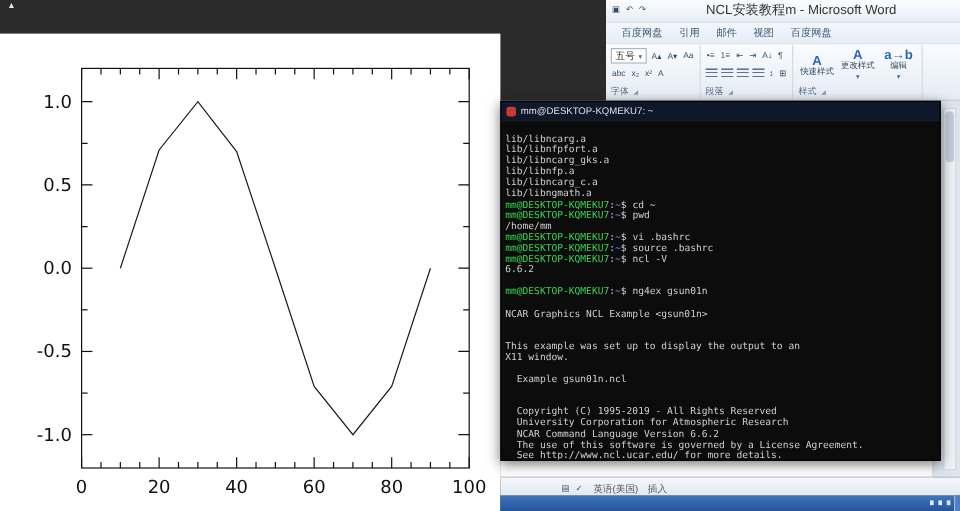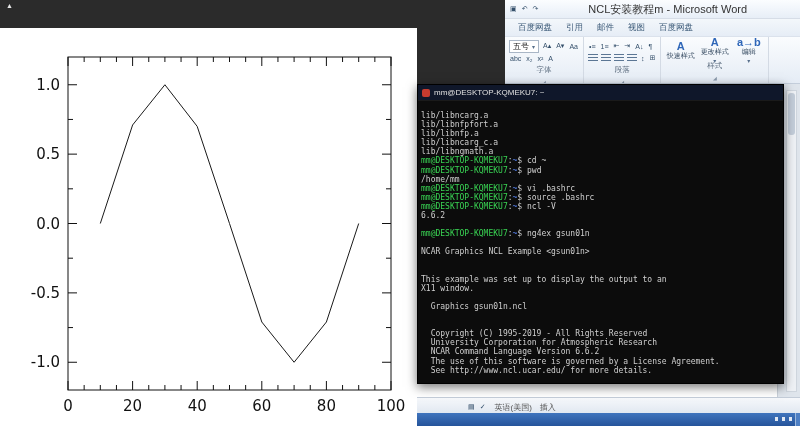--- a/index.html
+++ b/index.html
@@ -30,21 +30,21 @@
   .grp{display:flex;flex-direction:column;justify-content:space-between;padding:3px 4px 0;
        border-right:1px solid #d3dae4;}
   .rowi{display:flex;gap:3px;align-items:center;min-height:12px;}
   .ric{font-size:7px;color:#35506b;padding:1px 1px;white-space:nowrap;}
   .stripe{display:inline-block;width:10px;height:8px;
           background:repeating-linear-gradient(to bottom,#5b7694 0 1px,transparent 1px 3px);}
   .combo{display:flex;align-items:center;border:1px solid #a9b6c6;background:#fff;font-size:8px;
          height:11px;padding:0 3px;gap:3px;color:#222;}
   .dd{font-size:6px;color:#58708c;}
   .grp-label{font-size:7.5px;color:#5e6e80;display:flex;align-items:center;
-             gap:4px;padding:1px 0 2px;flex-direction:column;}
+             gap:4px;padding:1px 0 2px;}
   .launcher{font-size:5px;color:#8a99ab;}
   .style-big{width:31px;display:flex;flex-direction:column;align-items:center;font-size:7px;
              color:#33485f;padding-top:1px;line-height:8px;text-align:center;}
   .style-big .ic{font-size:11px;font-weight:bold;color:#2e66b8;line-height:11px;}
   .style-big .dd{margin-top:1px;}
 
   .w-doc{position:absolute;left:0;top:84px;right:0;bottom:28px;background:#dfe5ec;}
   .w-page{position:absolute;left:0;top:0;right:22px;bottom:0;background:#ffffff;border-right:1px solid #c9d0d9;}
   .w-scroll{position:absolute;right:3px;top:6px;width:9px;bottom:6px;background:#eef1f5;border:1px solid #cfd6de;}
   .w-thumb{position:absolute;left:1px;right:1px;top:2px;height:42px;background:#c3cdd9;border-radius:3px;}
@@ -270,40 +270,41 @@
   </div>
 
   <div class="term">
     <div class="term-tb">
       <span class="term-ic"></span>
       <span class="term-title">mm@DESKTOP-KQMEKU7: ~</span>
     </div>
     <div class="term-body">
         <div class="t-line"><span style="color: rgb(207, 207, 207);">lib/libncarg.a</span></div>
         <div class="t-line"><span style="color: rgb(207, 207, 207);">lib/libnfpfort.a</span></div>
+        <div class="t-line"><span style="color: rgb(207, 207, 207);">lib/libncarg_gks.a</span></div>
         <div class="t-line"><span style="color: rgb(207, 207, 207);">lib/libnfp.a</span></div>
         <div class="t-line"><span style="color: rgb(207, 207, 207); margin-top: 36px;">lib/libncarg_c.a</span></div>
         <div class="t-line"><span style="color: rgb(207, 207, 207);">lib/libngmath.a</span></div>
         <div class="t-line"><span style="color: rgb(57, 211, 83);">mm@DESKTOP-KQMEKU7</span><span style="color: rgb(207, 207, 207);">:</span><span style="color: rgb(92, 139, 255);">~</span><span style="color: rgb(207, 207, 207);">$ cd ~</span></div>
         <div class="t-line"><span style="color: rgb(57, 211, 83);">mm@DESKTOP-KQMEKU7</span><span style="color: rgb(207, 207, 207);">:</span><span style="color: rgb(92, 139, 255);">~</span><span style="color: rgb(207, 207, 207);">$ pwd</span></div>
         <div class="t-line"><span style="color: rgb(207, 207, 207);">/home/mm</span></div>
         <div class="t-line"><span style="color: rgb(57, 211, 83);">mm@DESKTOP-KQMEKU7</span><span style="color: rgb(207, 207, 207);">:</span><span style="color: rgb(92, 139, 255);">~</span><span style="color: rgb(207, 207, 207);">$ vi .bashrc</span></div>
         <div class="t-line"><span style="color: rgb(57, 211, 83);">mm@DESKTOP-KQMEKU7</span><span style="color: rgb(207, 207, 207);">:</span><span style="color: rgb(92, 139, 255);">~</span><span style="color: rgb(207, 207, 207);">$ source .bashrc</span></div>
         <div class="t-line"><span style="color: rgb(57, 211, 83);">mm@DESKTOP-KQMEKU7</span><span style="color: rgb(207, 207, 207);">:</span><span style="color: rgb(92, 139, 255);">~</span><span style="color: rgb(207, 207, 207);">$ ncl -V</span></div>
         <div class="t-line"><span style="color: rgb(207, 207, 207);">6.6.2</span></div>
         <div class="t-line">&nbsp;</div>
         <div class="t-line"><span style="color: rgb(57, 211, 83);">mm@DESKTOP-KQMEKU7</span><span style="color: rgb(207, 207, 207);">:</span><span style="color: rgb(92, 139, 255);">~</span><span style="color: rgb(207, 207, 207);">$ ng4ex gsun01n</span></div>
         <div class="t-line">&nbsp;</div>
         <div class="t-line"><span style="color: rgb(207, 207, 207);">NCAR Graphics NCL Example &lt;gsun01n&gt;</span></div>
         <div class="t-line">&nbsp;</div>
         <div class="t-line">&nbsp;</div>
         <div class="t-line"><span style="color: rgb(207, 207, 207);">This example was set up to display the output to an</span></div>
         <div class="t-line"><span style="color: rgb(207, 207, 207);">X11 window.</span></div>
         <div class="t-line">&nbsp;</div>
-        <div class="t-line"><span style="color: rgb(207, 207, 207);">  Graphics gsun01n.ncl</span></div>
+        <div class="t-line"><span style="color: rgb(207, 207, 207);">  Example gsun01n.ncl</span></div>
         <div class="t-line">&nbsp;</div>
         <div class="t-line">&nbsp;</div>
         <div class="t-line"><span style="color: rgb(207, 207, 207);">  Copyright (C) 1995-2019 - All Rights Reserved</span></div>
         <div class="t-line"><span style="color: rgb(207, 207, 207);">  University Corporation for Atmospheric Research</span></div>
         <div class="t-line"><span style="color: rgb(207, 207, 207);">  NCAR Command Language Version 6.6.2</span></div>
         <div class="t-line"><span style="color: rgb(207, 207, 207);">  The use of this software is governed by a License Agreement.</span></div>
         <div class="t-line"><span style="color: rgb(207, 207, 207);">  See http://www.ncl.ucar.edu/ for more details.</span></div>
       </div>
   </div>
 

